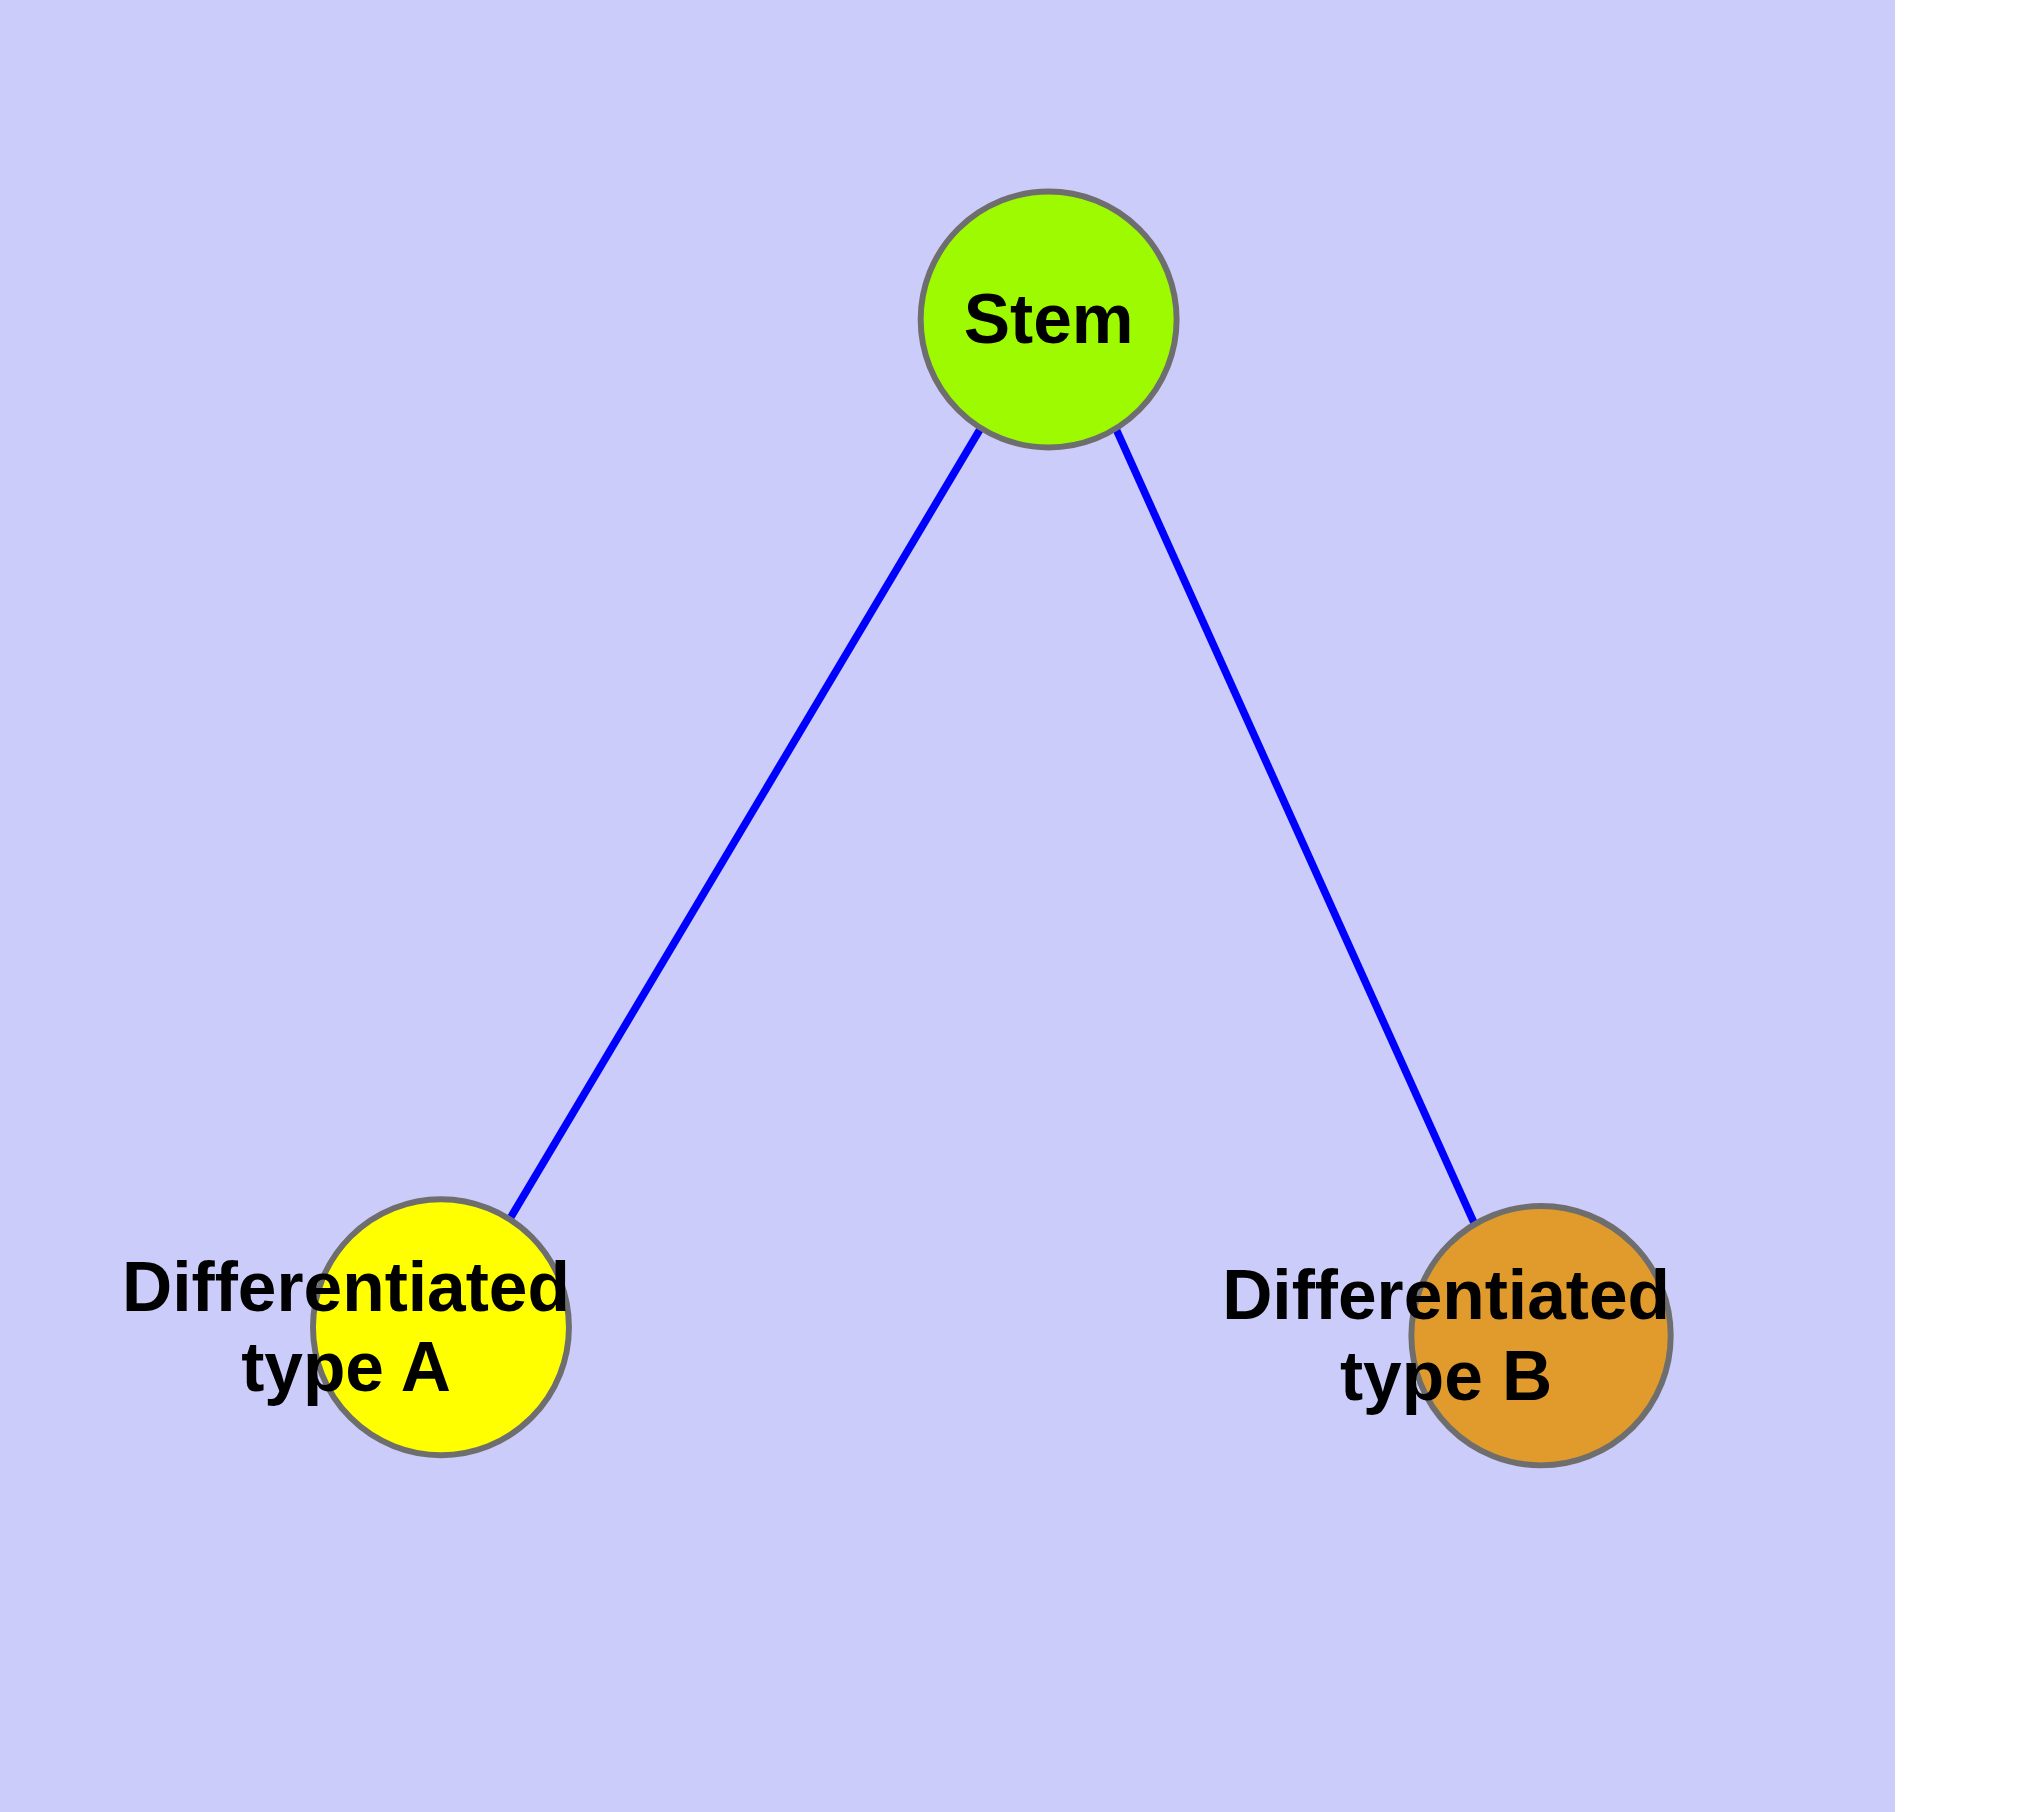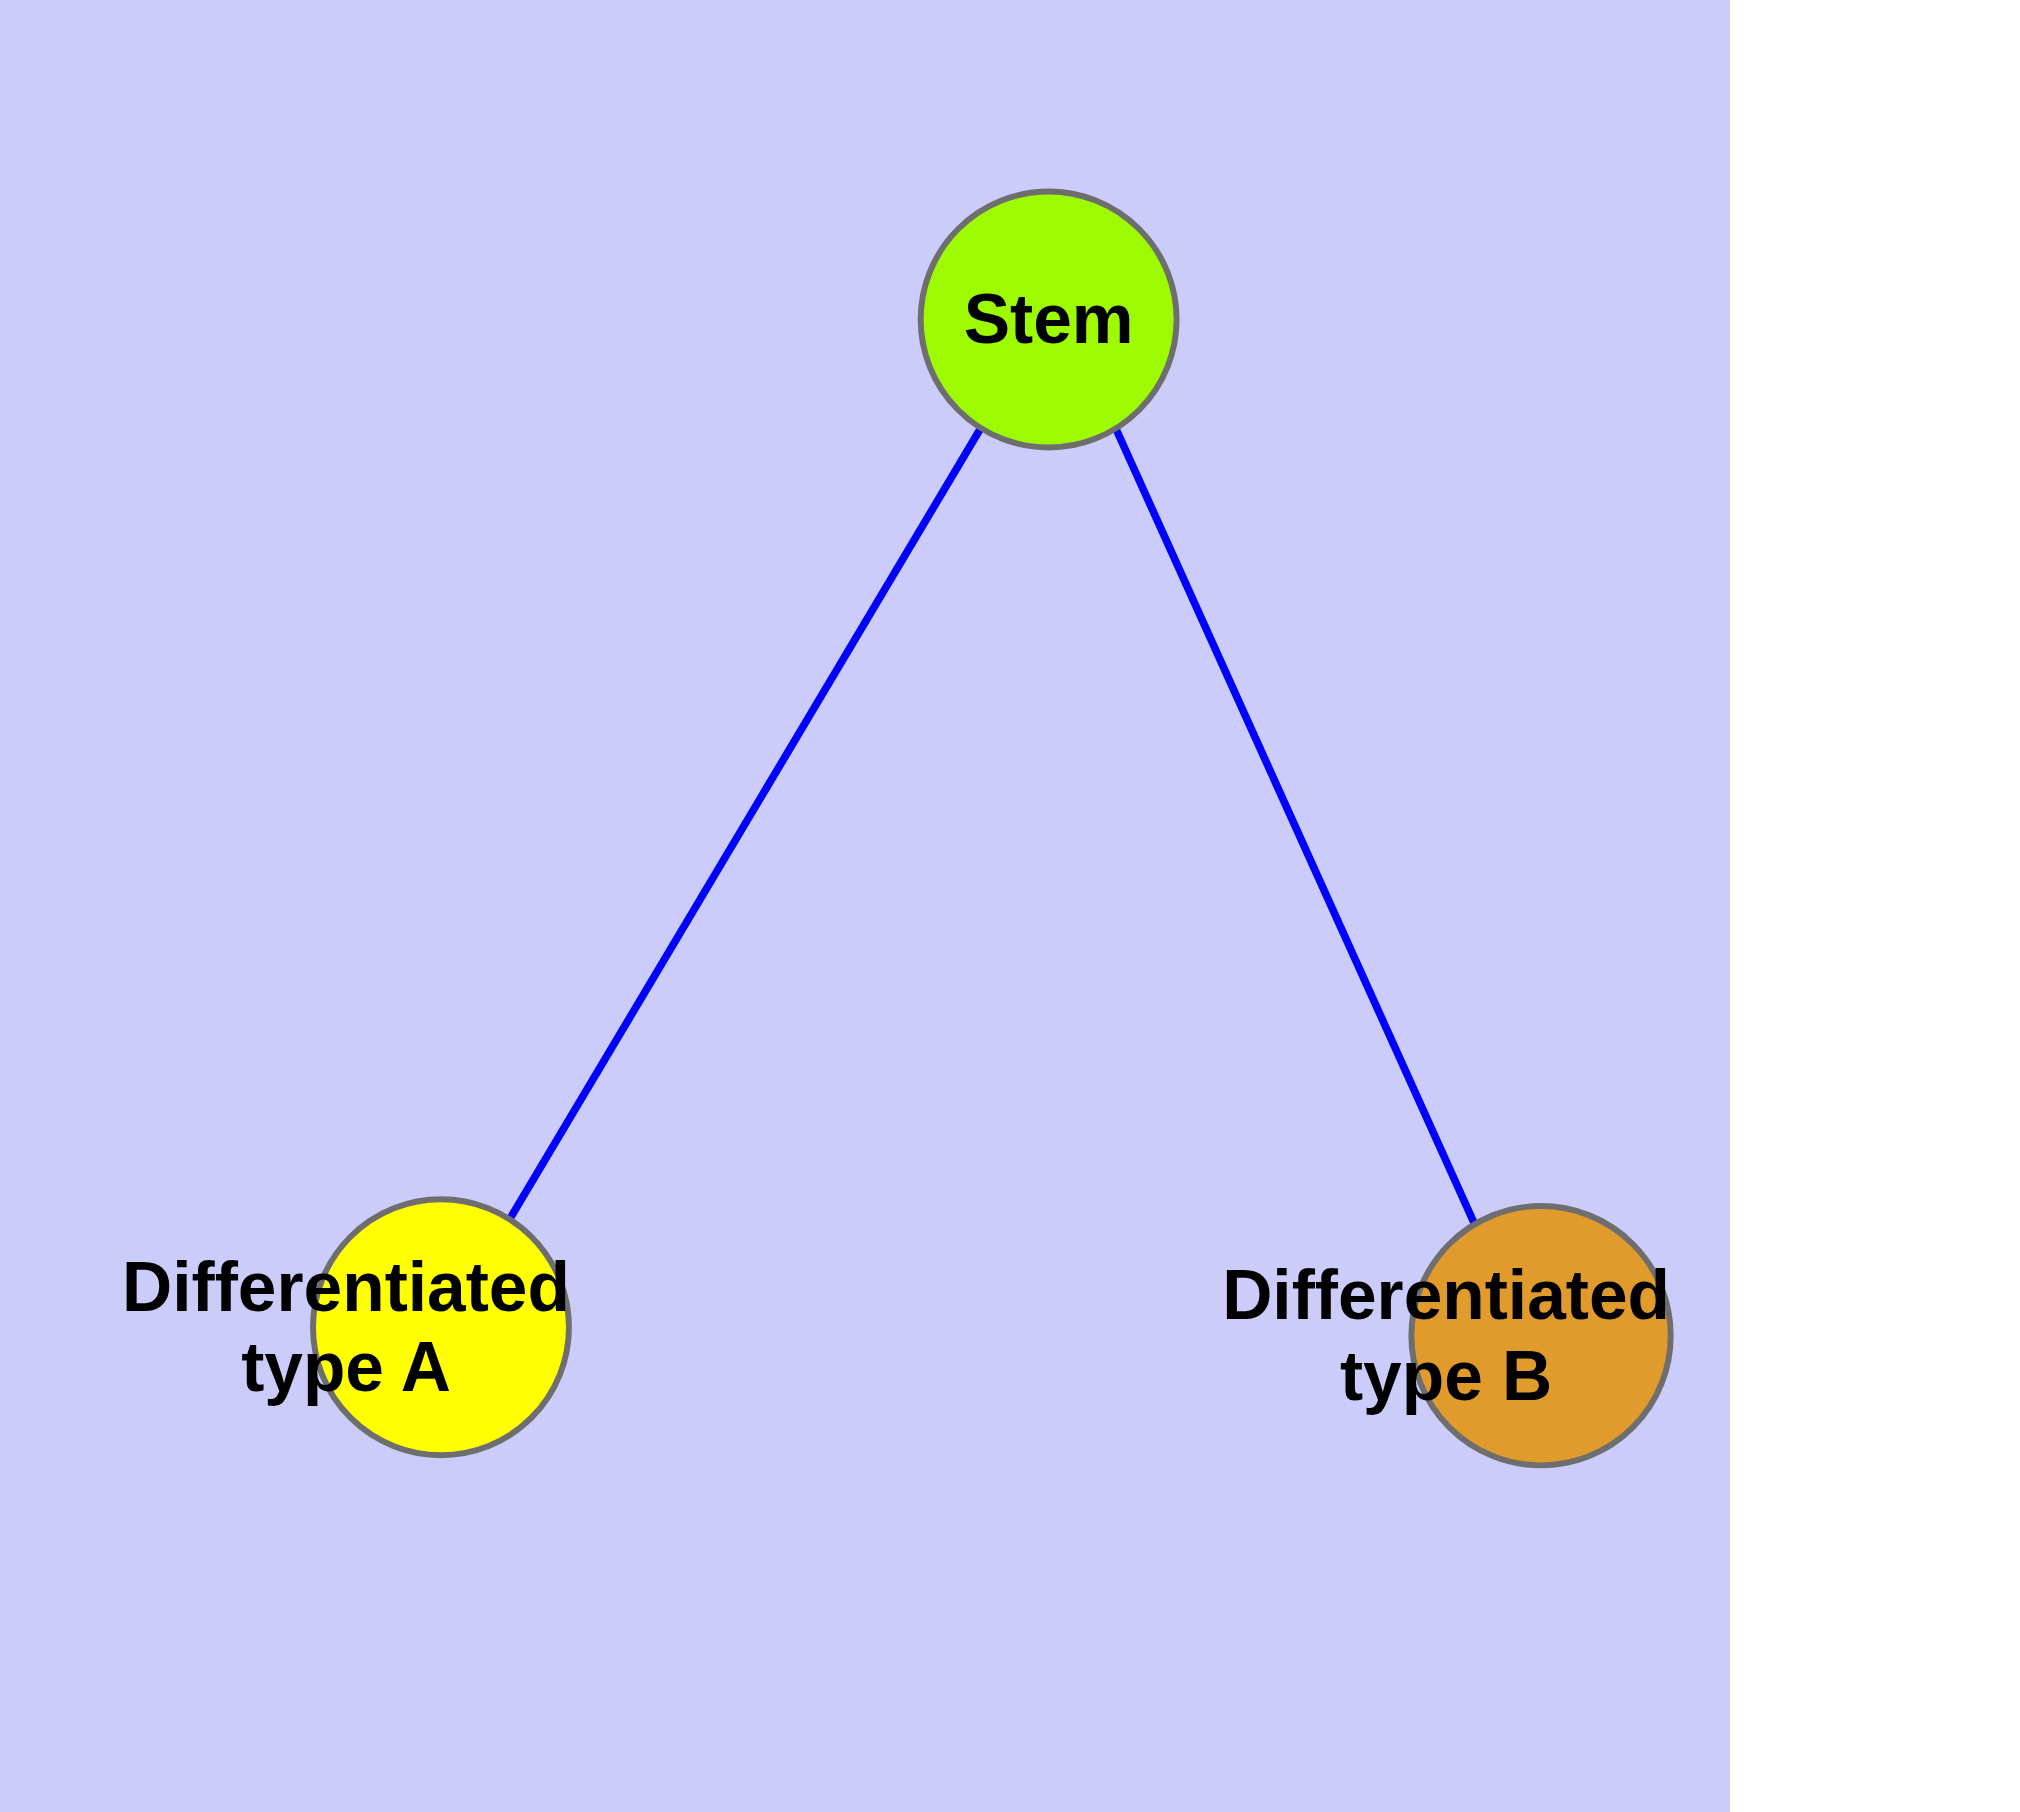--- a/index.html
+++ b/index.html
@@ -31,21 +31,21 @@
   }
   .node-label {
     font-weight: bold;
     fill: #000000;
     font-family: "Liberation Sans", sans-serif;
   }
 </style>
 </head>
 <body>
 
-<div id="canvas" style="width: 1730px; height: 1812px;">
+<div id="canvas" style="width: 1895px; height: 1812px;">
   <div id="bg-rect" style="background: rgb(204, 204, 250);"></div>
 
   <svg id="graph-svg" viewBox="0 0 2384 2138" xmlns="http://www.w3.org/2000/svg">
 
     <g>
       <line class="edge" id="edge0" x1="1157" y1="505" x2="602" y2="1437" stroke="#0000ff" stroke-width="9" stroke-linecap="butt"></line>
       <line class="edge" id="edge1" x1="1316" y1="505" x2="1739" y2="1443" stroke="#0000ff" stroke-width="9" stroke-linecap="butt"></line>
     </g>
 
     <g>

